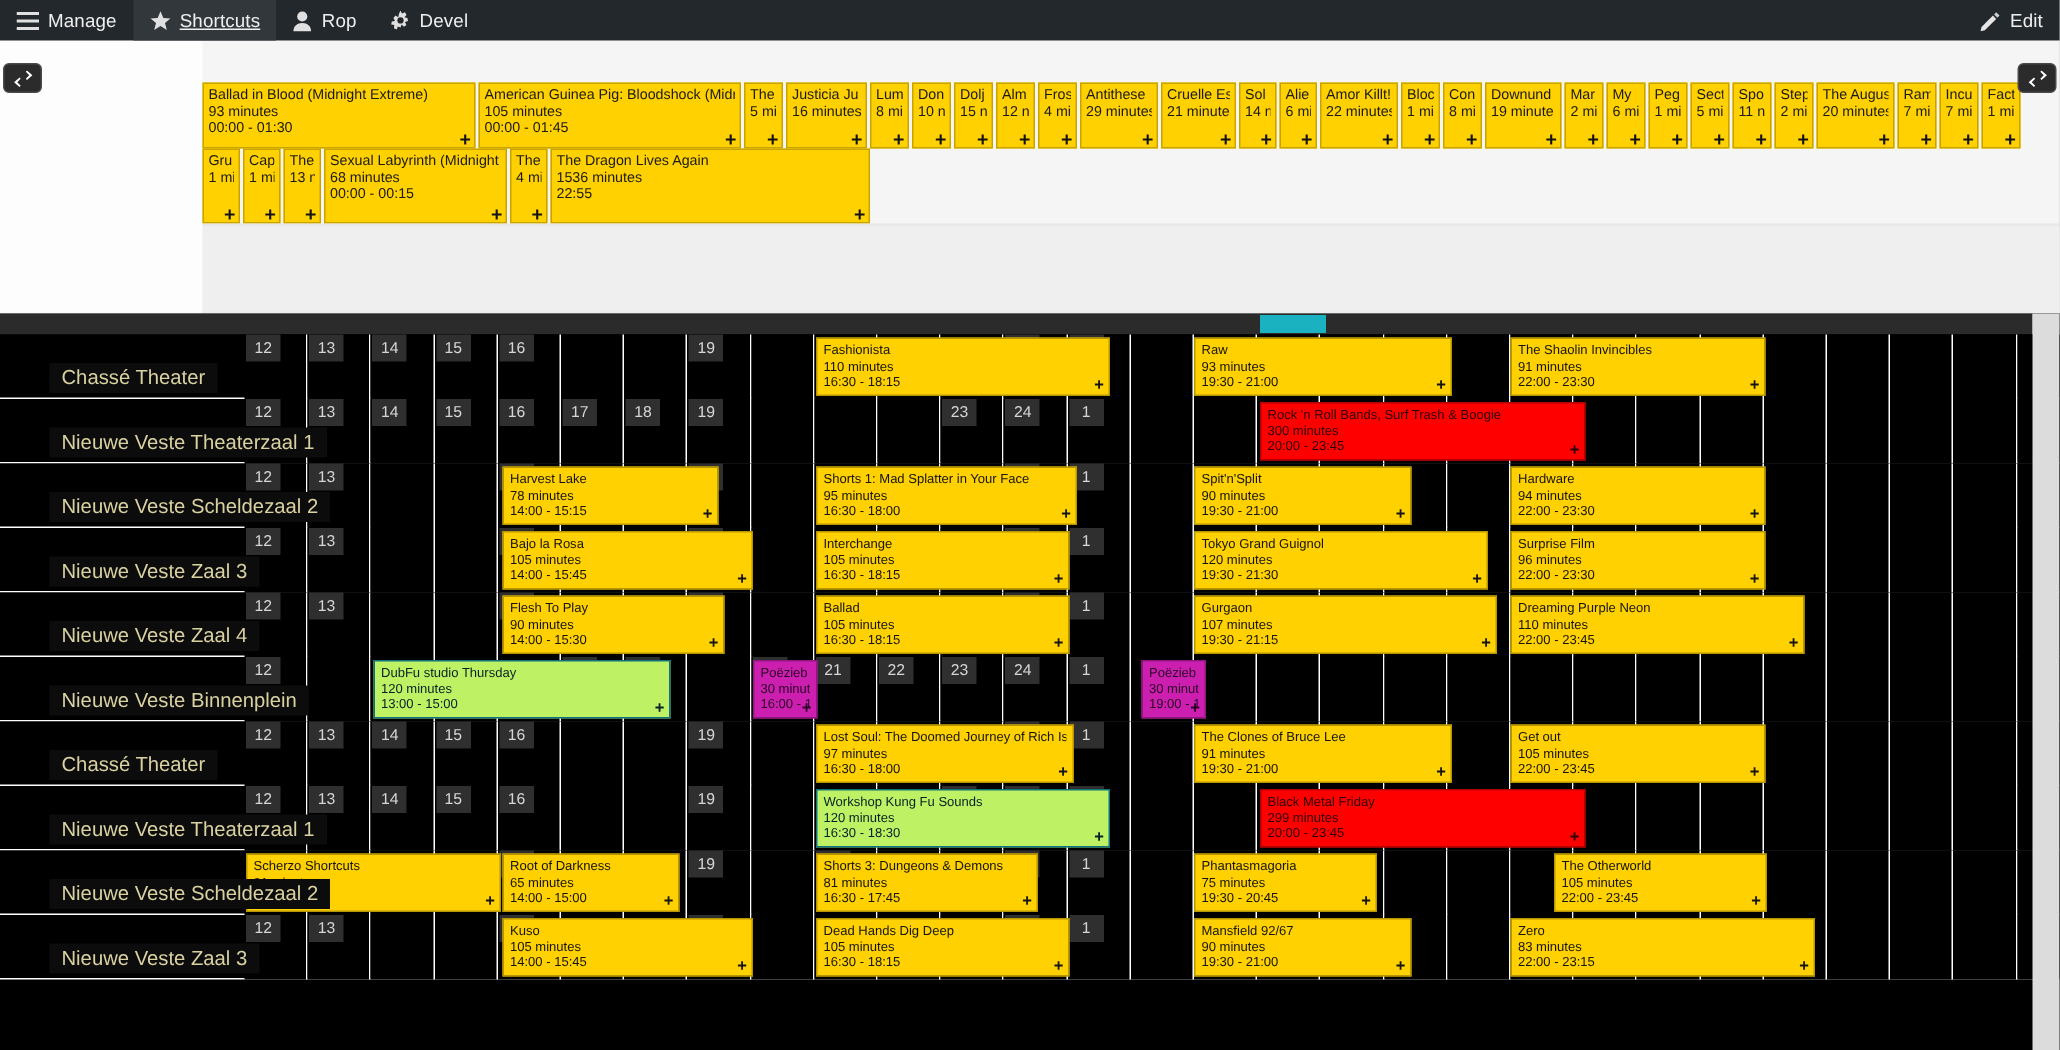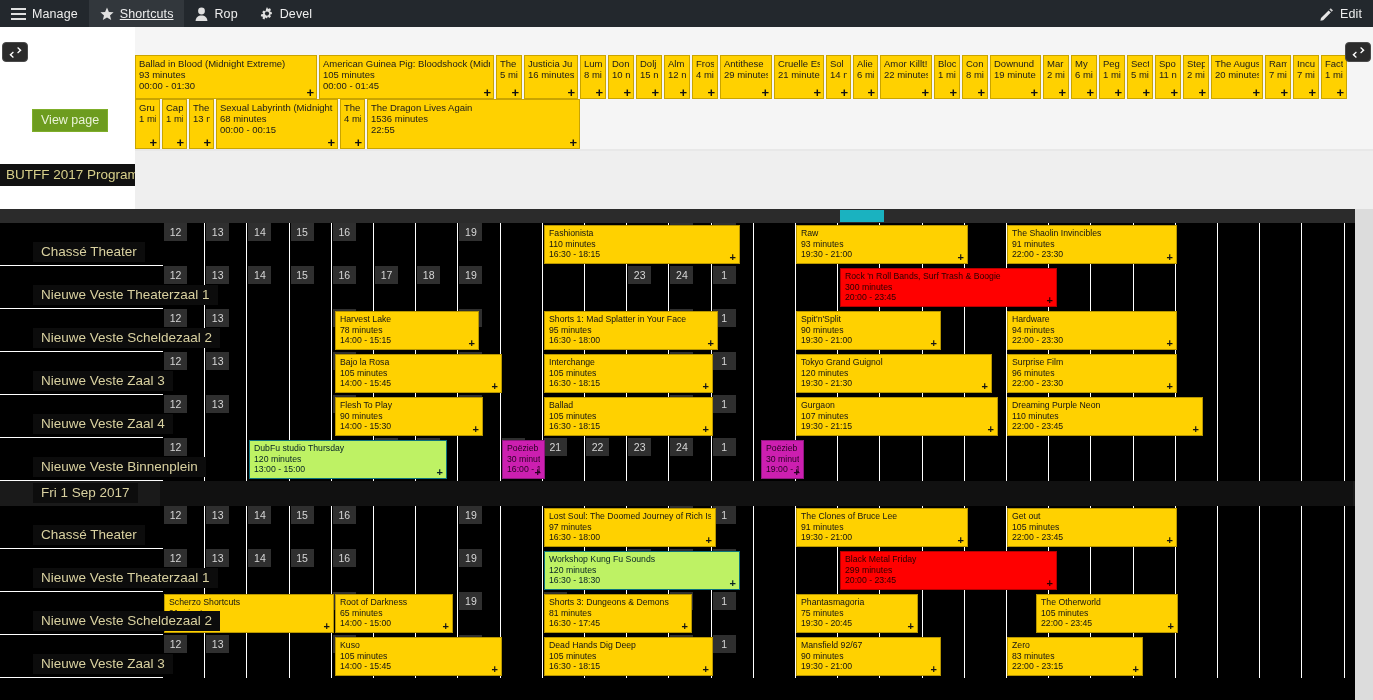--- a/index.html
+++ b/index.html
@@ -221,24 +221,20 @@
       <svg width="14" height="14" viewBox="0 0 14 14">
           <path d="M1 11l7.6-7.6 2.2 2.2L3.2 13.2 0.4 13.8z" fill="#e6e6e6"></path>
           <path d="M9.4 2.6l1.4-1.4 2.2 2.2-1.4 1.4z" fill="#cfcfcf"></path>
         </svg>
     </span>
     <span class="lbl">Edit</span>
   </div>
 </div>
 
 <div id="editor-area">
-  <div id="editor-left">
-    <div id="view-page-btn">View page</div>
-    <div id="butff-label">BUTFF 2017 Program</div>
-  </div>
   <div id="strip-wrap">
     <div class="row" id="row1">
         <div class="ev" style="width: 182px;">
           <div class="t">Ballad in Blood (Midnight Extreme)</div>
           <div class="t">93 minutes</div>
           <div class="t">00:00 - 01:30</div>
           <div class="plus">+</div>
         </div>
         <div class="ev" style="width: 175px;">
           <div class="t">American Guinea Pig: Bloodshock (Midnight Extreme)</div>
@@ -791,24 +787,20 @@
           <div class="plus">+</div>
         </div>
         <div class="sev magenta" style="left: 761px; width: 43px;">
           <div class="nm">Poëzieb</div>
           <div class="nm">30 minut</div>
           <div class="nm">19:00 - 1</div>
           <div class="plus">+</div>
         </div>
         <div class="venue-label">Nieuwe Veste Binnenplein</div>
       </div>
-      <div class="day-header">
-        <div class="dh-line"></div>
-        <div class="dh-lbl">Fri 1 Sep 2017</div>
-      </div>
       <div class="venue-row">
         <div class="grid">
           <div class="gcell" style="left: 0px; width: 42.2px;"></div>
           <div class="gcell" style="left: 42.2px; width: 42.2px;"></div>
           <div class="gcell" style="left: 84.4px; width: 42.2px;"></div>
           <div class="gcell" style="left: 126.6px; width: 42.2px;"></div>
           <div class="gcell" style="left: 168.8px; width: 42.2px;"></div>
           <div class="gcell" style="left: 211px; width: 42.2px;"></div>
           <div class="gcell" style="left: 253.2px; width: 42.2px;"></div>
           <div class="gcell" style="left: 295.4px; width: 42.2px;"></div>
@@ -1035,21 +1027,21 @@
           <div class="nm">105 minutes</div>
           <div class="nm">16:30 - 18:15</div>
           <div class="plus">+</div>
         </div>
         <div class="sev " style="left: 796px; width: 145px;">
           <div class="nm">Mansfield 92/67</div>
           <div class="nm">90 minutes</div>
           <div class="nm">19:30 - 21:00</div>
           <div class="plus">+</div>
         </div>
-        <div class="sev " style="left: 1007px; width: 136px;">
+        <div class="sev " style="left: 1007px; width: 203px;">
           <div class="nm">Zero</div>
           <div class="nm">83 minutes</div>
           <div class="nm">22:00 - 23:15</div>
           <div class="plus">+</div>
         </div>
         <div class="venue-label">Nieuwe Veste Zaal 3</div>
       </div>
     </div>
   <div id="right-scroll"></div>
 

